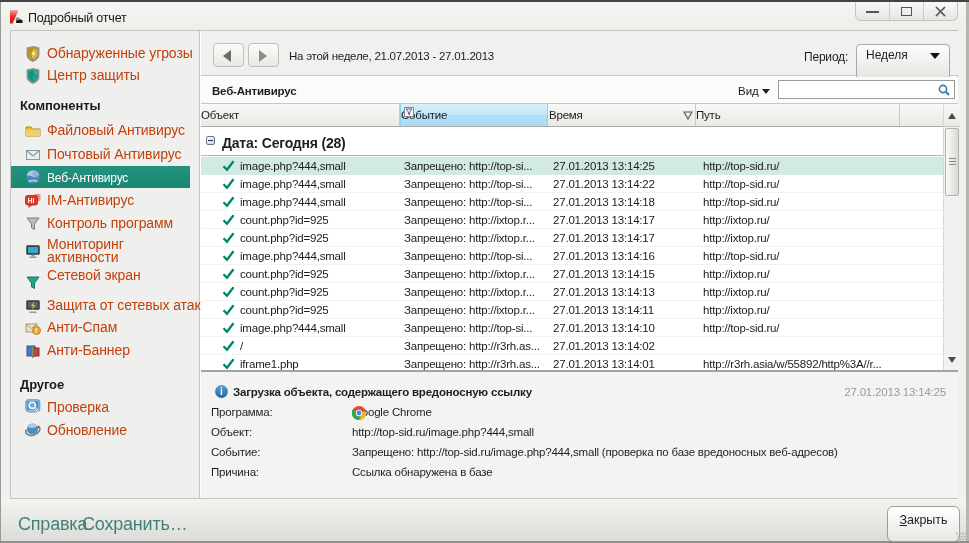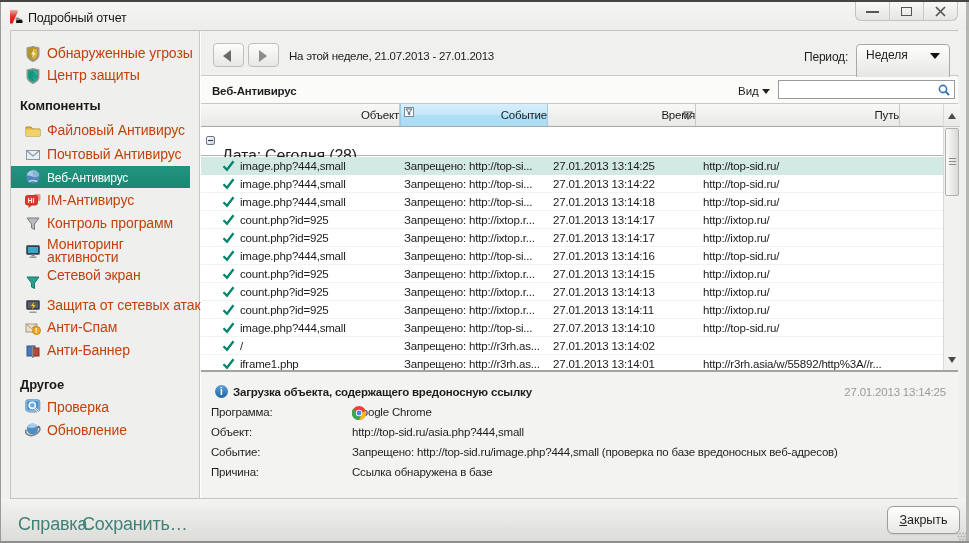--- a/index.html
+++ b/index.html
@@ -31,21 +31,21 @@
 #datetext { left:88px; top:19px; font-size:11.5px; letter-spacing:-0.25px; color:#1c1c1c; }
 #periodlbl { left:603px; top:19px; font-size:12px; letter-spacing:-0.2px; }
 #periodsel { left:655px; top:13px; width:94px; height:36px; border:1px solid #a8a8a5; border-radius:4px; background:linear-gradient(#fdfdfc,#e4e4e1); font-size:12px; }
 
 #webbar { left:201px; top:77px; width:757px; height:27px; background:#fbfbfa; border-bottom:1px solid #c6c8c4; }
 #webtitle { left:11px; top:8px; font-weight:bold; font-size:11.5px; letter-spacing:-0.2px; }
 #vidlbl { left:537px; top:8px; font-size:11.5px; }
 #searchbox { left:577px; top:3px; width:177px; height:19px; background:#fff; border:1px solid #9a9a98; }
 
 #thead { left:201px; top:104px; width:742px; height:23px; background:linear-gradient(#f8f8f6,#e9e9e6); border-bottom:1px solid #a8aaa6; }
-.hcell { position:absolute; top:0; height:22px; border-right:1px solid #c8cac6; text-align:right; font-size:11.5px; letter-spacing:-0.2px; color:#1c1c1c; line-height:22px; }
+.hcell { position:absolute; top:0; height:22px; border-right:1px solid #c8cac6; text-align:left; font-size:11.5px; letter-spacing:-0.2px; color:#1c1c1c; line-height:22px; }
 #hsobytie { background:linear-gradient(#d9effc 0%,#c3e7fa 50%,#b0e0f8 50%,#abdcf5 100%); border-left:1px solid #9ccbe8; border-right:1px solid #9ccbe8; }
 
 #tbody { left:201px; top:127px; width:742px; height:243px; background:#fff; }
 #grouprow { left:0; top:0; width:742px; height:29px; background:#fff; border-bottom:1px solid #b2b4b0; }
 .trow { position:absolute; left:0; width:742px; height:18px; font-size:11.5px; letter-spacing:-0.2px; white-space:nowrap; }
 .trow .chk2 { position:absolute; left:21px; top:3px; width:13px; height:12px; }
 .trow .obj { position:absolute; left:39px; top:3px; color:#1b1b1b; }
 .trow .evt { position:absolute; left:203px; top:3px; color:#1b1b1b; width:146px; overflow:hidden; }
 .trow .tim { position:absolute; left:352px; top:3px; color:#1b1b1b; }
 .trow .pth { position:absolute; left:502px; top:3px; color:#1b1b1b; width:238px; overflow:hidden; }
@@ -53,21 +53,21 @@
 #tblbot { left:201px; top:370px; width:757px; height:2px; background:#a2a4a0; }
 
 #sbar { left:943px; top:104px; width:16px; height:266px; background:#f1f1ef; border-left:1px solid #d8d8d5; }
 
 #details { left:201px; top:372px; width:757px; height:126px; background:#f3f4f2; }
 .dlabel { position:absolute; left:10px; font-size:11.5px; letter-spacing:-0.2px; color:#1e1e1e; }
 .dvalue { position:absolute; left:151px; font-size:11.5px; letter-spacing:-0.2px; color:#1e1e1e; white-space:nowrap; }
 
 #bottombar { left:1px; top:499px; width:965px; height:42px; background:linear-gradient(#f3f3f1,#dcdcd9); }
 .blink { position:absolute; top:15px; font-size:18px; letter-spacing:-0.2px; color:#43807a; }
-#closebtn { left:886px; top:7px; width:73px; height:28px; border:1px solid #9d9d9a; border-radius:6px; background:linear-gradient(#ffffff,#e7e7e4); text-align:center; line-height:27px; font-size:12.5px; color:#222; box-shadow:0 1px 1px rgba(0,0,0,0.08); }
+#closebtn { left:886px; top:7px; width:73px; height:36px; border:1px solid #9d9d9a; border-radius:6px; background:linear-gradient(#ffffff,#e7e7e4); text-align:center; line-height:27px; font-size:12.5px; color:#222; box-shadow:0 1px 1px rgba(0,0,0,0.08); }
 </style>
 </head>
 <body>
 <div class="abs" id="topedge"></div>
 <div class="abs" id="leftedge"></div>
 <div class="abs" id="rightedge"></div>
 <div class="abs" id="botedge"></div>
 
 <div class="abs" id="titlebar">
   <svg class="abs" style="left:9px;top:8px" width="13" height="14" viewBox="0 0 13 14">
@@ -233,21 +233,21 @@
       </div></div>
   <div class="hcell" style="left:495px;width:204px">Путь</div>
   <div class="hcell" style="left:699px;width:43px;border-right:none"></div>
 </div>
 
 <div class="abs" id="tbody">
   <div class="abs" id="grouprow">
     <div class="abs" style="left:5px;top:9px;width:9px;height:9px;border:1px solid #68748a;background:linear-gradient(135deg,#ffffff,#ccd3df);border-radius:2px">
         <div class="abs" style="left:1px;top:3px;width:5px;height:1px;background:#24324a"></div>
       </div>
-    <div class="abs" style="left:21px;top:20px;font-weight:normal;font-size:16px;letter-spacing:-0.2px">Дата: Сегодня (28)</div>
+    <div class="abs" style="left:21px;top:8px;font-weight:bold;font-size:14px;letter-spacing:-0.2px">Дата: Сегодня (28)</div>
   </div>
   <div id="rows">
   <div class="trow" style="top:30px;background:#d3e9e3">
         <svg class="chk2" viewBox="0 0 13 12">
           <path d="M1.5,6.2 L5,9.8 L11.5,1.2" stroke="#00846c" stroke-width="2.3" fill="none"></path>
         </svg>
         <span class="obj">image.php?444,small</span>
         <span class="evt">Запрещено: http://top-si...</span>
         <span class="tim">27.01.2013 13:14:25</span>
         <span class="pth">http://top-sid.ru/</span>
@@ -323,21 +323,21 @@
         <span class="evt">Запрещено: http://ixtop.r...</span>
         <span class="tim">27.01.2013 13:14:11</span>
         <span class="pth">http://ixtop.ru/</span>
       </div>
   <div class="trow rowsep" style="top:192px">
         <svg class="chk2" viewBox="0 0 13 12">
           <path d="M1.5,6.2 L5,9.8 L11.5,1.2" stroke="#00846c" stroke-width="2.3" fill="none"></path>
         </svg>
         <span class="obj">image.php?444,small</span>
         <span class="evt">Запрещено: http://top-si...</span>
-        <span class="tim">27.07.2013 13:14:10</span>
+        <span class="tim">27.01.2013 13:14:10</span>
         <span class="pth">http://top-sid.ru/</span>
       </div>
   <div class="trow rowsep" style="top:210px">
         <svg class="chk2" viewBox="0 0 13 12">
           <path d="M1.5,6.2 L5,9.8 L11.5,1.2" stroke="#00846c" stroke-width="2.3" fill="none"></path>
         </svg>
         <span class="obj">/</span>
         <span class="evt">Запрещено: http://r3rh.as...</span>
         <span class="tim">27.01.2013 13:14:02</span>
       </div>
@@ -373,21 +373,21 @@
   <div class="dlabel" style="top:54px">Объект:</div>
   <div class="dlabel" style="top:74px">Событие:</div>
   <div class="dlabel" style="top:94px">Причина:</div>
   <div class="dvalue" style="top:34px"><svg class="abs" style="left:0;top:0" width="14" height="14" viewBox="0 0 14 14">
         <circle cx="7" cy="7" r="7" fill="#e84335"></circle>
         <path d="M7,7 L13.8,5 A7,7 0 0 1 7,14 Z" fill="#f7b529"></path>
         <path d="M7,7 L1,3 A7,7 0 0 0 7,14 L10,7.5 Z" fill="#34a853"></path>
         <circle cx="7" cy="7" r="3.2" fill="#fff"></circle>
         <circle cx="7" cy="7" r="2.4" fill="#4387f4"></circle>
       </svg><span style="margin-left:1px">Google Chrome</span></div>
-  <div class="dvalue" style="top:54px">http://top-sid.ru/asia.php?444,small</div>
+  <div class="dvalue" style="top:54px">http://top-sid.ru/image.php?444,small</div>
   <div class="dvalue" style="top:74px">Запрещено: http://top-sid.ru/image.php?444,small (проверка по базе вредоносных веб-адресов)</div>
   <div class="dvalue" style="top:94px">Ссылка обнаружена в базе</div>
 </div>
 
 <div class="abs" id="bottombar">
   <div class="blink" style="left:17px">Справка</div>
   <div class="blink" style="left:81px">Сохранить…</div>
   <div class="abs" id="closebtn"><span style="text-decoration:underline">З</span>акрыть</div>
   <svg class="abs" style="left:954px;top:33px" width="12" height="9" viewBox="0 0 12 9">
     <g fill="#b0b0ad">

